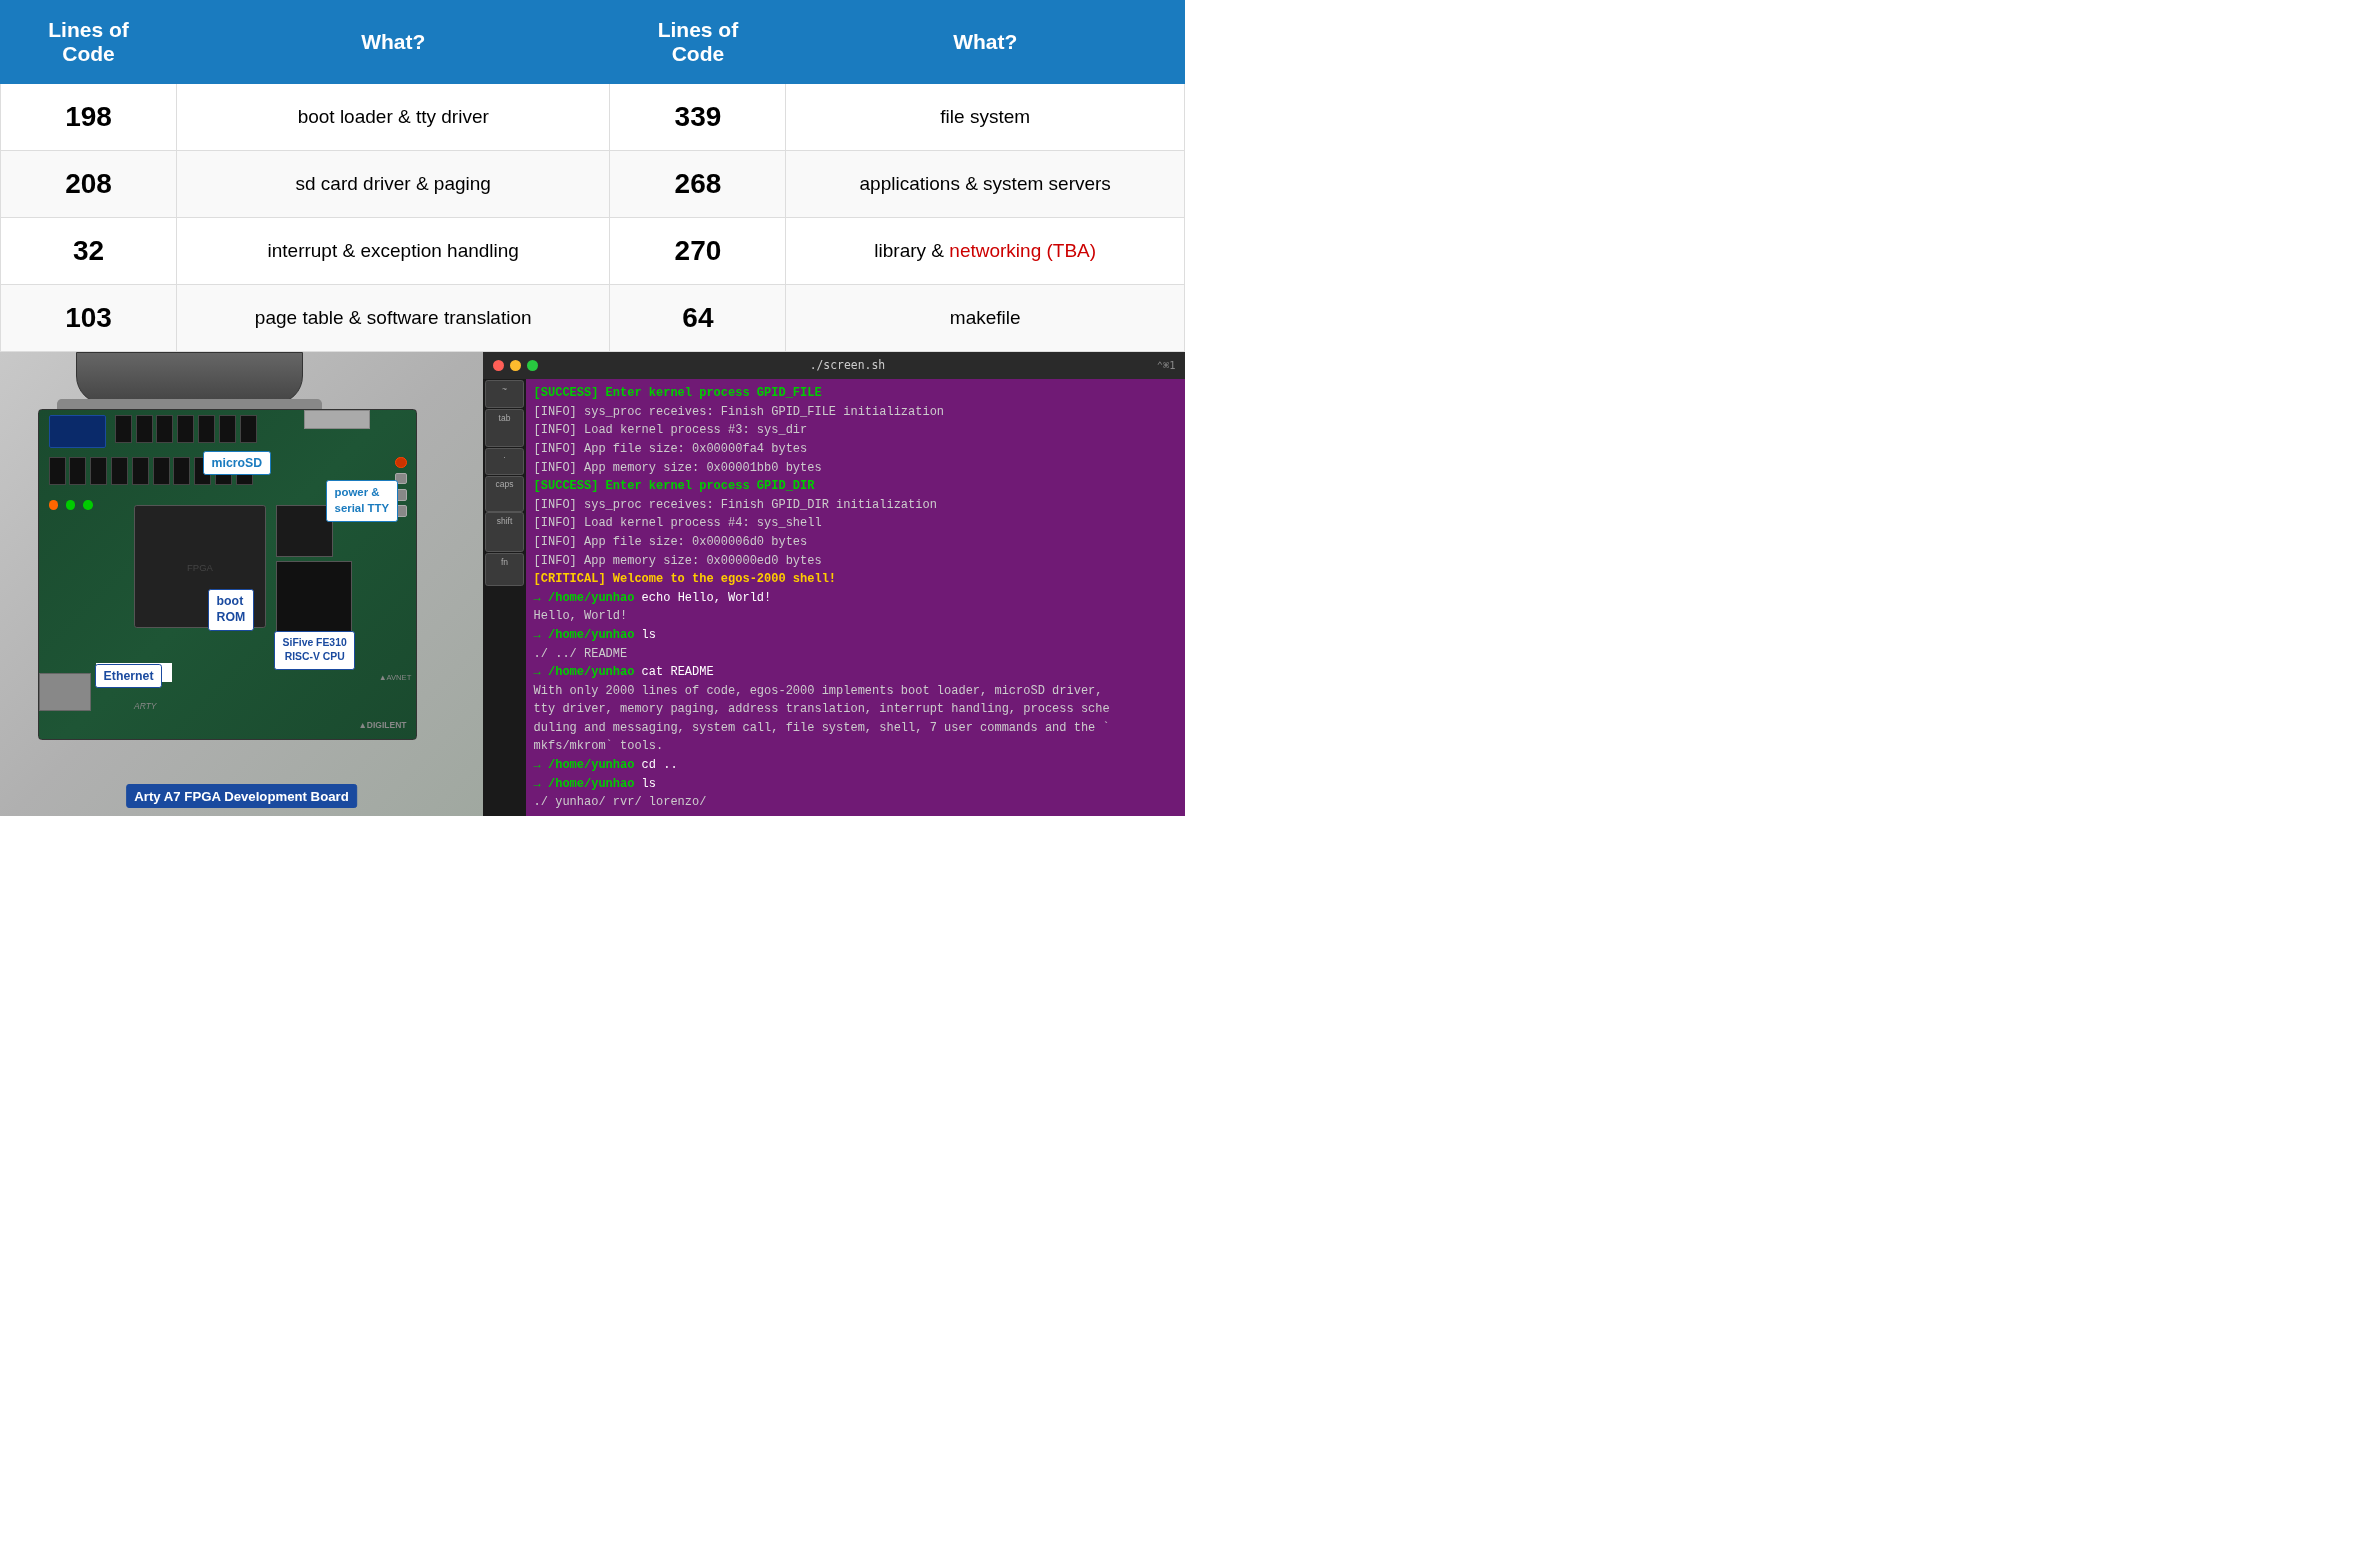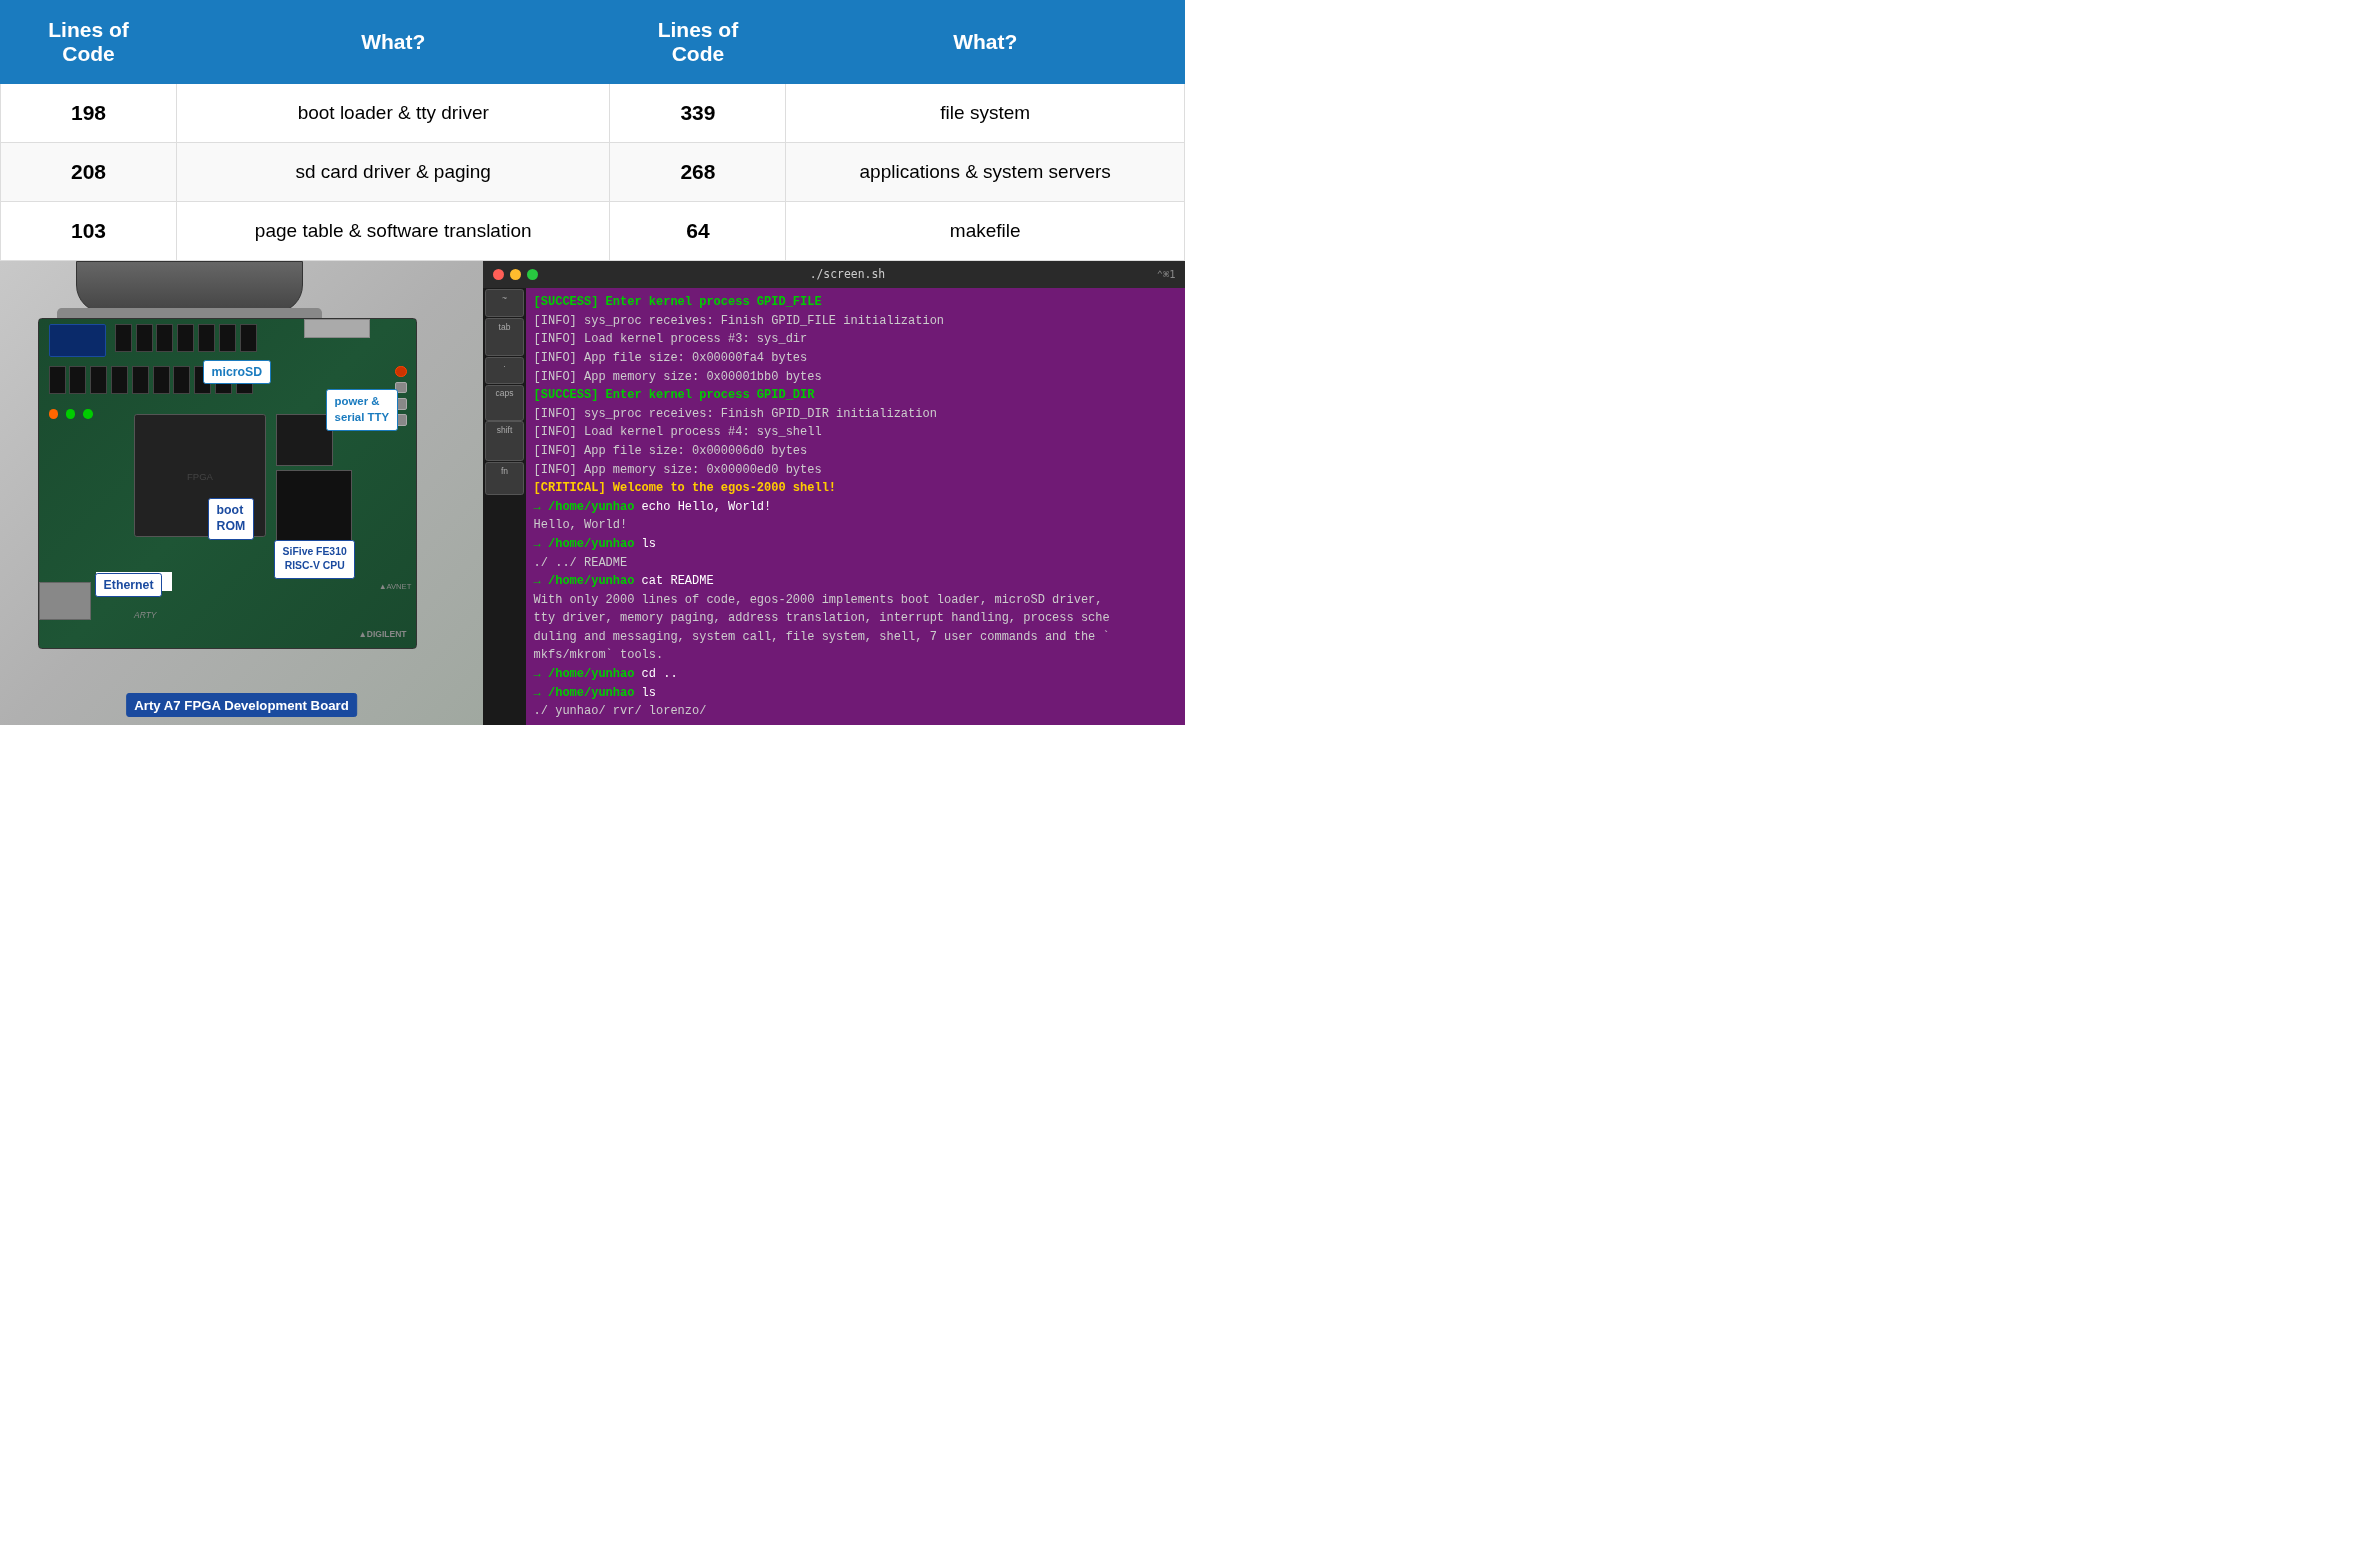--- a/index.html
+++ b/index.html
@@ -43,21 +43,21 @@
 
     tbody td {
       padding: 17px 19px;
       font-size: 19px;
       text-align: center;
       border: 0.9px solid #ddd;
     }
 
     tbody td.loc {
       font-weight: bold;
-      font-size: 21px;
+      font-size: 28px;
       width: 176px;
     }
 
     tbody td.desc {
       text-align: center;
     }
 
     .red-text {
       color: #cc0000;
     }
@@ -268,20 +268,26 @@
             <td class="loc">198</td>
             <td class="desc">boot loader &amp; tty driver</td>
             <td class="loc">339</td>
             <td class="desc">file system</td>
           </tr>
           <tr>
             <td class="loc">208</td>
             <td class="desc">sd card driver &amp; paging</td>
             <td class="loc">268</td>
             <td class="desc">applications &amp; system servers</td>
+          </tr>
+          <tr>
+            <td class="loc">32</td>
+            <td class="desc">interrupt &amp; exception handling</td>
+            <td class="loc">270</td>
+            <td class="desc">library &amp; <span class="red-text">networking (TBA)</span></td>
           </tr>
           <tr>
             <td class="loc">103</td>
             <td class="desc">page table &amp; software translation</td>
             <td class="loc">64</td>
             <td class="desc">makefile</td>
           </tr>
         </tbody>
     </table>
   </div>

